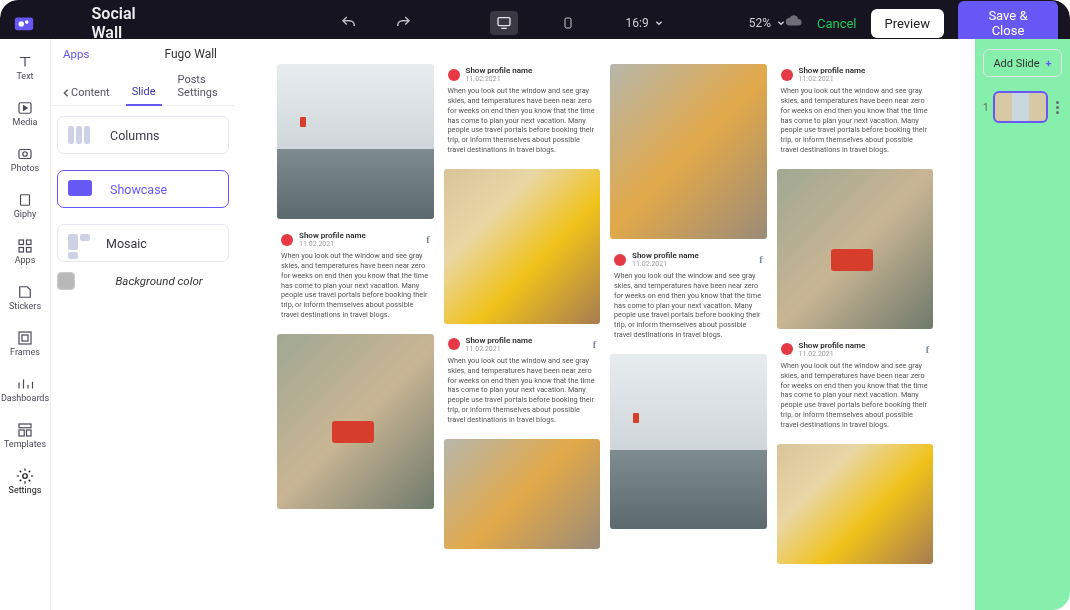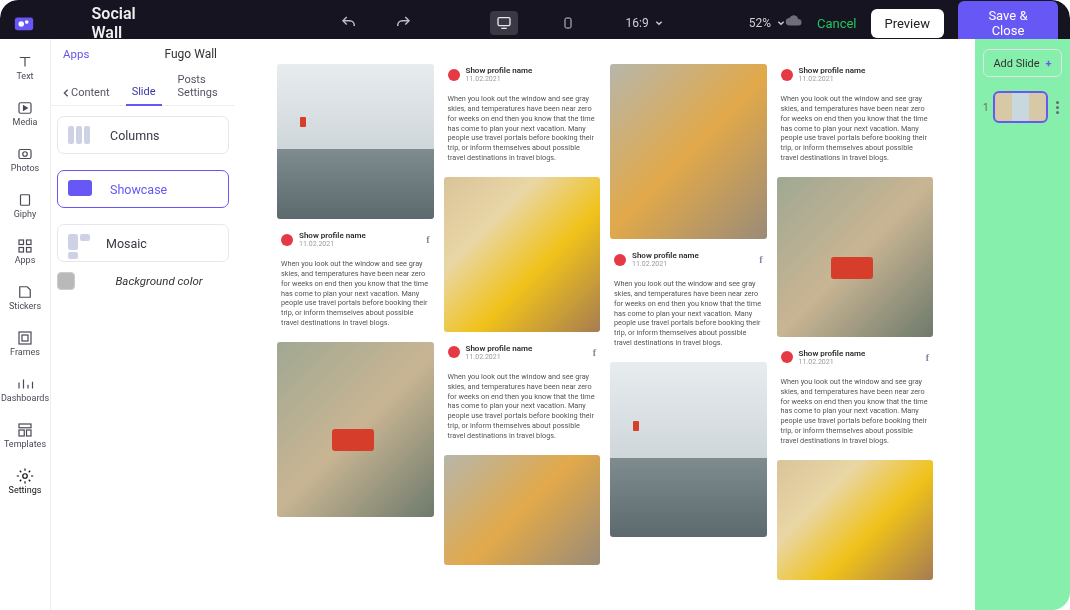--- a/index.html
+++ b/index.html
@@ -71,21 +71,21 @@
   .friends { background: linear-gradient(135deg,#d9c49a 0%, #e9d6a5 30%, #f0c21a 60%, #a67c52 100%); }
   .camera { background: linear-gradient(135deg,#9fa893 0%, #c9b593 50%, #6e7a6c 100%); position:relative; }
   .camera:after { content:""; position:absolute; left:35%; top:50%; width:42px; height:22px; background:#d63d2a; border-radius:3px; }
   .food { background: linear-gradient(135deg,#b6b6aa 0%, #e2a94a 50%, #9a8b78 100%); }
 
   .post-head { display:flex; align-items:center; gap:6px; font-size:8px; }
   .avatar { width:12px; height:12px; border-radius:50%; background:#e63946; }
   .pname { color:#2a2a2a; font-weight:600; }
   .pdate { color:#9a9aa2; font-size:7px; }
   .fbicon { margin-left:auto; font-weight:bold; color:#7d8aa0; font-size:10px; font-family: serif; }
-  .caption { font-size:7.3px; color:#555; line-height:1.35; margin-top:11px; }
+  .caption { font-size:7.3px; color:#555; line-height:1.35; margin-top:3px; }
 
   .wall-card { background:#fff; padding:2px 4px 4px 4px; }
 
   
   .rightstrip { position:absolute; right:0; top:39px; bottom:0; width:95px; background:#86efac; padding:10px 8px; }
   .add-slide { width:100%; border:1px solid #e2e2ea; border-radius:6px; height:28px; display:flex; align-items:center; justify-content:center; gap:6px; font-size:11px; color:#333; cursor:pointer; }
   .add-slide span.plus { color:#6757f5; font-weight:700; }
   .slide-row { display:flex; align-items:center; gap:4px; margin-top:14px; }
   .slide-num { font-size:10px; color:#666; }
   .thumb { width:56px; height:32px; border-radius:6px; border:2px solid #6757f5; background:linear-gradient(90deg,#d8c9a6 0 33%, #c9d7de 33% 66%, #d8c9a6 66%);} 

